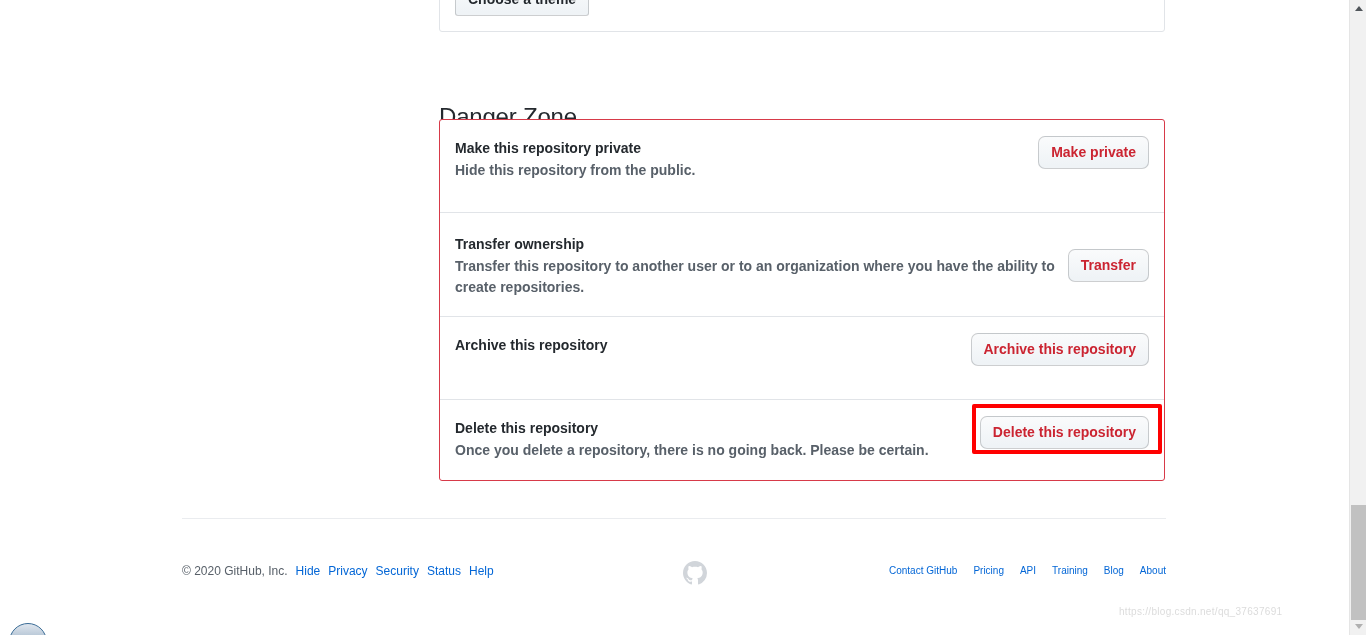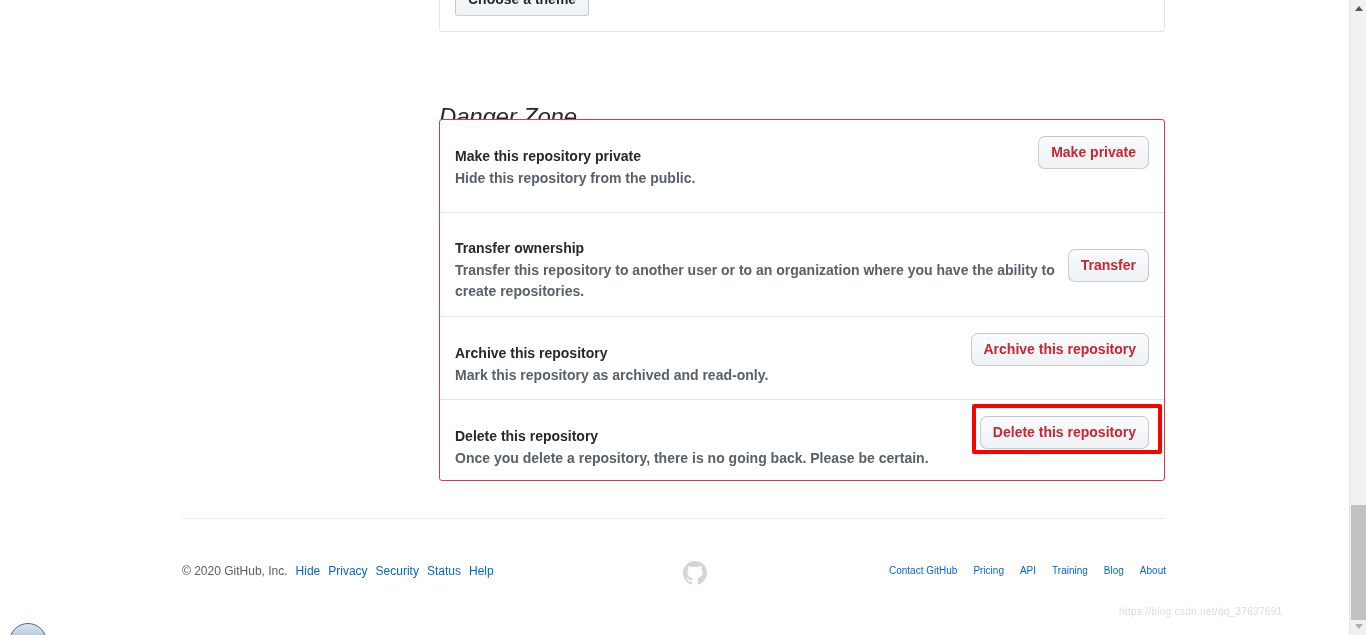--- a/index.html
+++ b/index.html
@@ -46,21 +46,20 @@
   
   .dz-heading {
     position: absolute;
     left: 439px;
     top: 82px;
     font-size: 24px;
     font-weight: 400;
     color: #24292e;
     line-height: 30px;
     letter-spacing: -0.2px;
-    font-style: italic;
   }
 
   
   .danger-box {
     position: absolute;
     left: 439px;
     top: 119px;
     width: 726px;
     height: 362px;
     border: 1px solid #d73a49;
@@ -75,21 +74,21 @@
     padding: 14px 15px 15px 15px;
     border-bottom: 1px solid #e1e4e8;
   }
   .dz-row:last-child { border-bottom: none; }
   .dz-row-text { max-width: 600px; }
   .dz-title {
     font-size: 14px;
     font-weight: 600;
     color: #24292e;
     line-height: 21px;
-    margin: 12px 0 1px 0;
+    margin: 4px 0 1px 0;
   }
   .dz-desc {
     font-size: 14px;
     font-weight: 700;
     color: #586069;
     line-height: 21px;
     margin: 0;
   }
   .dz-btn {
     flex: 0 0 auto;
@@ -259,21 +258,20 @@
       <div class="dz-row-text">
         <div class="dz-title">Transfer ownership</div>
         <p class="dz-desc">Transfer this repository to another user or to an organization where you have the ability to create repositories.</p>
       </div>
       <button class="dz-btn">Transfer</button>
     </div>
 
     <div class="dz-row row-archive">
       <div class="dz-row-text">
         <div class="dz-title">Archive this repository</div>
-        <p class="dz-desc">Mark this repository as archived and read-only.</p>
       </div>
       <button class="dz-btn">Archive this repository</button>
     </div>
 
     <div class="dz-row row-delete">
       <div class="dz-row-text">
         <div class="dz-title">Delete this repository</div>
         <p class="dz-desc">Once you delete a repository, there is no going back. Please be certain.</p>
       </div>
       <button class="dz-btn">Delete this repository</button>

